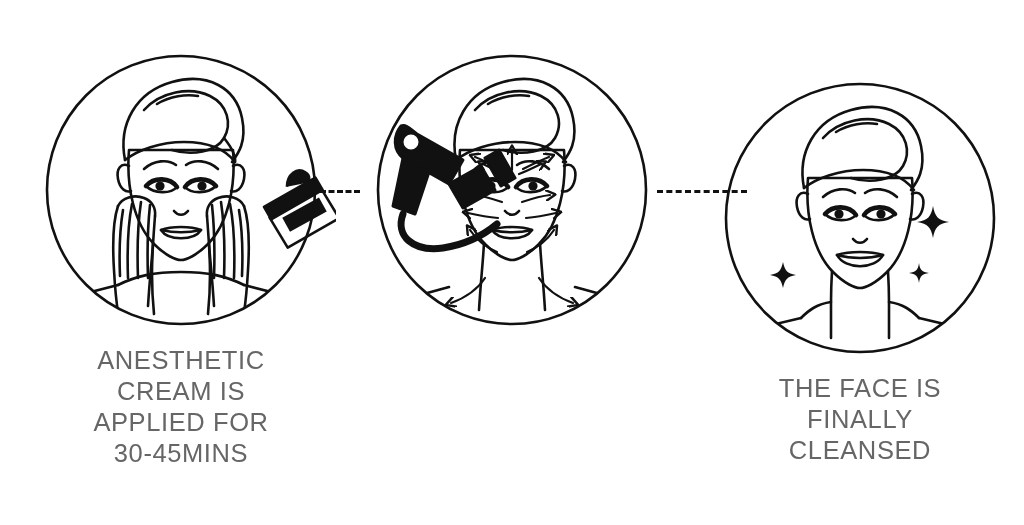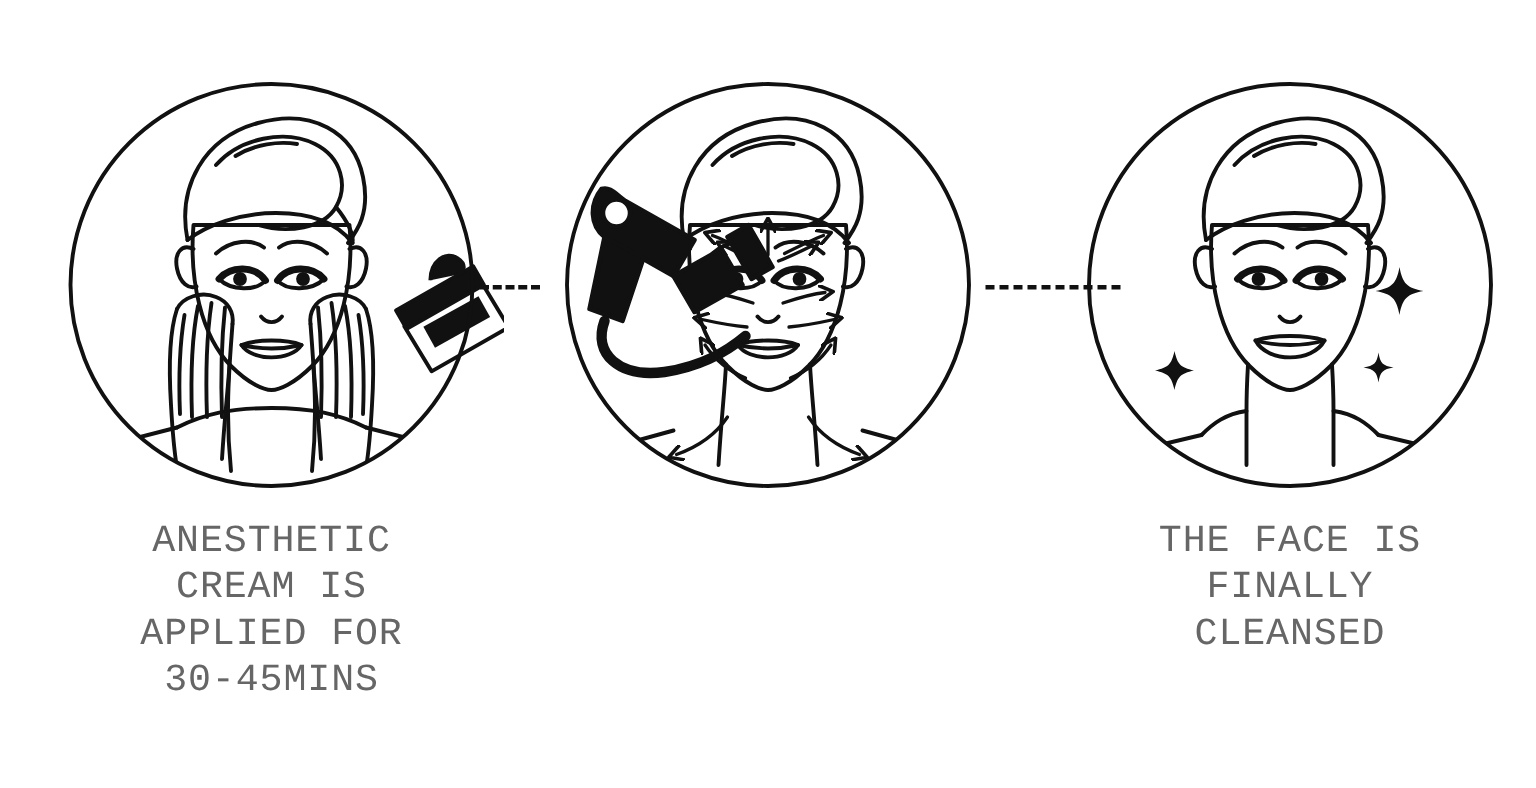--- a/index.html
+++ b/index.html
@@ -17,25 +17,24 @@
   #infographic {
     position: relative;
     width: 1024px;
     height: 525px;
   }
   .panel {
     position: absolute;
     top: 0;
     width: 310px;
     height: 437px;
-    font-family: Liberation Mono, monospace;
   }
   #panel-1 { left: 26px; }
   #panel-2 { left: 357px; }
-  #panel-3 { left: 705px; }
+  #panel-3 { left: 705px; margin-top: 28px; }
 
   .illo {
     position: absolute;
     top: 38px;
     left: 0;
     width: 310px;
     height: 305px;
   }
   .caption {
     position: absolute;

